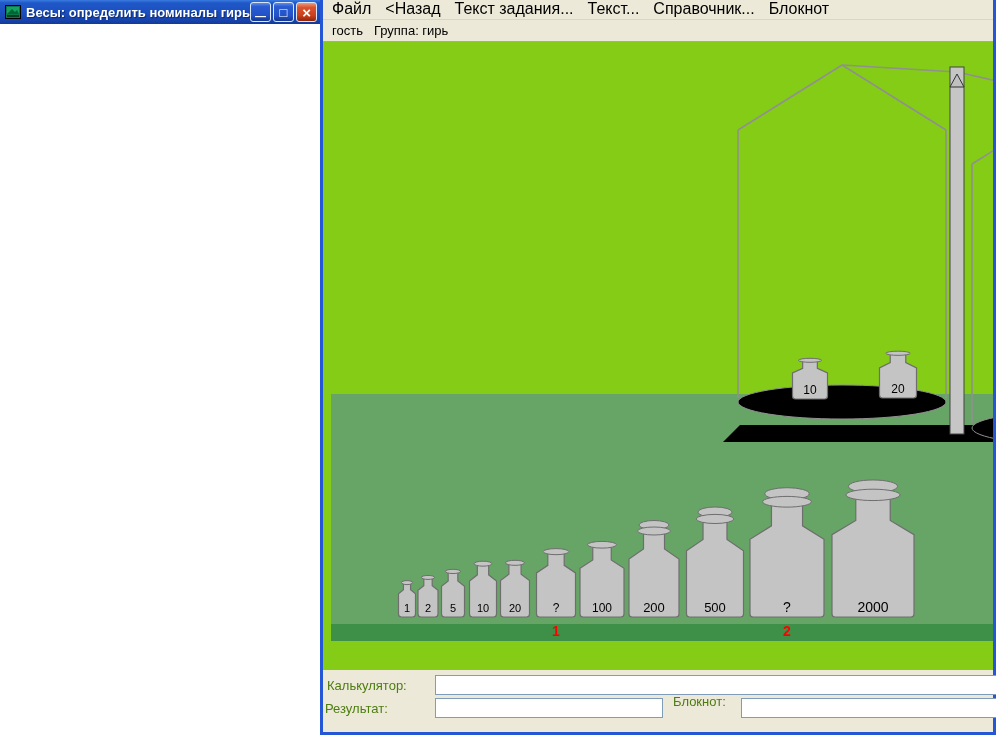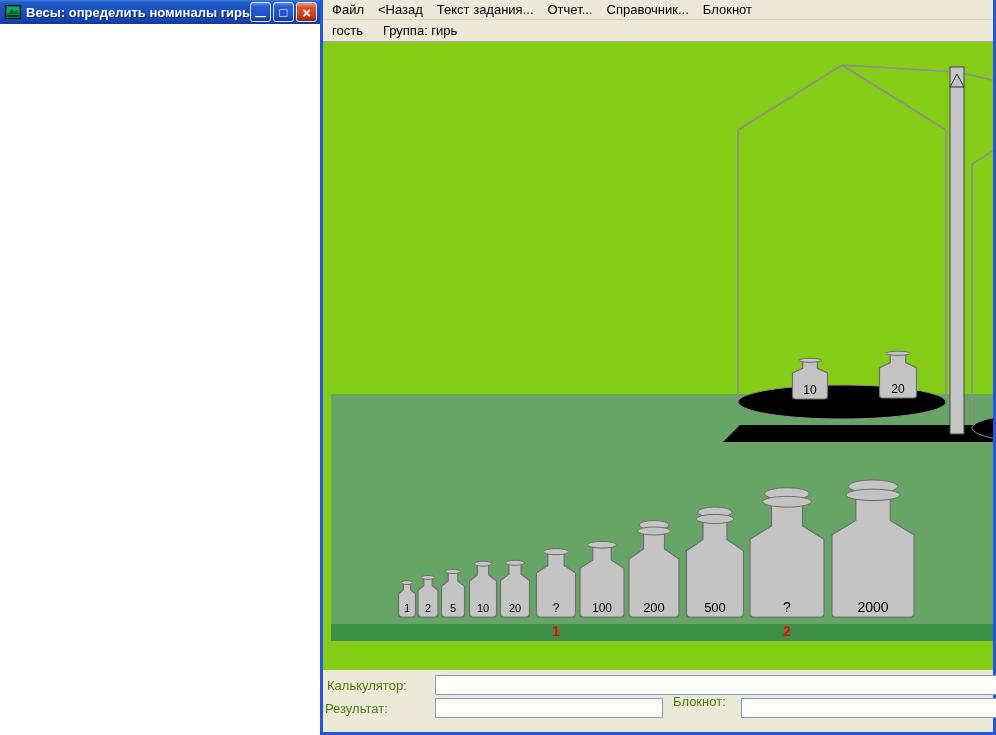--- a/index.html
+++ b/index.html
@@ -21,25 +21,25 @@
   .btn-close{background:linear-gradient(180deg,#F0997F 0%,#D9542C 25%,#C9401C 70%,#8F2508 100%)}
   .wbtn i{font-style:normal;font-weight:bold;line-height:1}
   .btn-min i{transform:translateY(4px);font-size:11px}
   .btn-max i{font-size:13px}
   .btn-close i{font-size:15px}
 
   
   .body-frame{flex:1;display:flex;flex-direction:column;box-sizing:border-box;
               border:3px solid #2456D6;border-top:none;background:#ECE9D8}
 
-  .menubar{height:20px;flex:0 0 20px;display:flex;align-items:center;background:#ECE9D8;
-           font-size:13px;box-sizing:border-box;border-bottom:1px solid #DAD6C6;padding-left:2px}
+  .menubar{height:20px;flex:0 0 20px;display:flex;align-items:flex-end;background:#ECE9D8;
+           font-size:16px;box-sizing:border-box;border-bottom:1px solid #DAD6C6;padding-left:2px}
   .menu-item{padding:1px 7px;cursor:default;white-space:nowrap}
 
-  .userbar{height:22px;flex:0 0 22px;display:flex;align-items:center;gap:20px;background:#ECE9D8;
+  .userbar{height:22px;flex:0 0 22px;display:flex;align-items:center;gap:11px;background:#ECE9D8;
            font-size:13px;box-sizing:border-box;border-bottom:1px solid #ACA899;padding-left:9px}
 
   .main{flex:1;background:#84cc16;position:relative;overflow:hidden}
   #scene{position:absolute;top:0;left:0}
   #scene text{font-family:"Liberation Sans",sans-serif}
 
   
   .panel{height:62px;flex:0 0 62px;background:#ECE9D8;position:relative;font-size:13px}
   .lbl{position:absolute;text-align:left;white-space:nowrap;color:#4d7c0f}
   .lbl-calc{left:4px;top:8px;width:104px}
@@ -78,21 +78,21 @@
         </span>
     </span>
   </div>
 
   <div class="body-frame">
 
     <div class="menubar" id="menubar">
         <span class="menu-item">Файл</span>
         <span class="menu-item">&lt;Назад</span>
         <span class="menu-item">Текст задания...</span>
-        <span class="menu-item">Отчет...</span>
+        <span class="menu-item">Текст...</span>
         <span class="menu-item">Справочник...</span>
         <span class="menu-item">Блокнот</span>
       </div>
 
     <div class="userbar">
       <span>гость</span>
       <span>Группа: гирь</span>
     </div>
 
     <div class="main">

